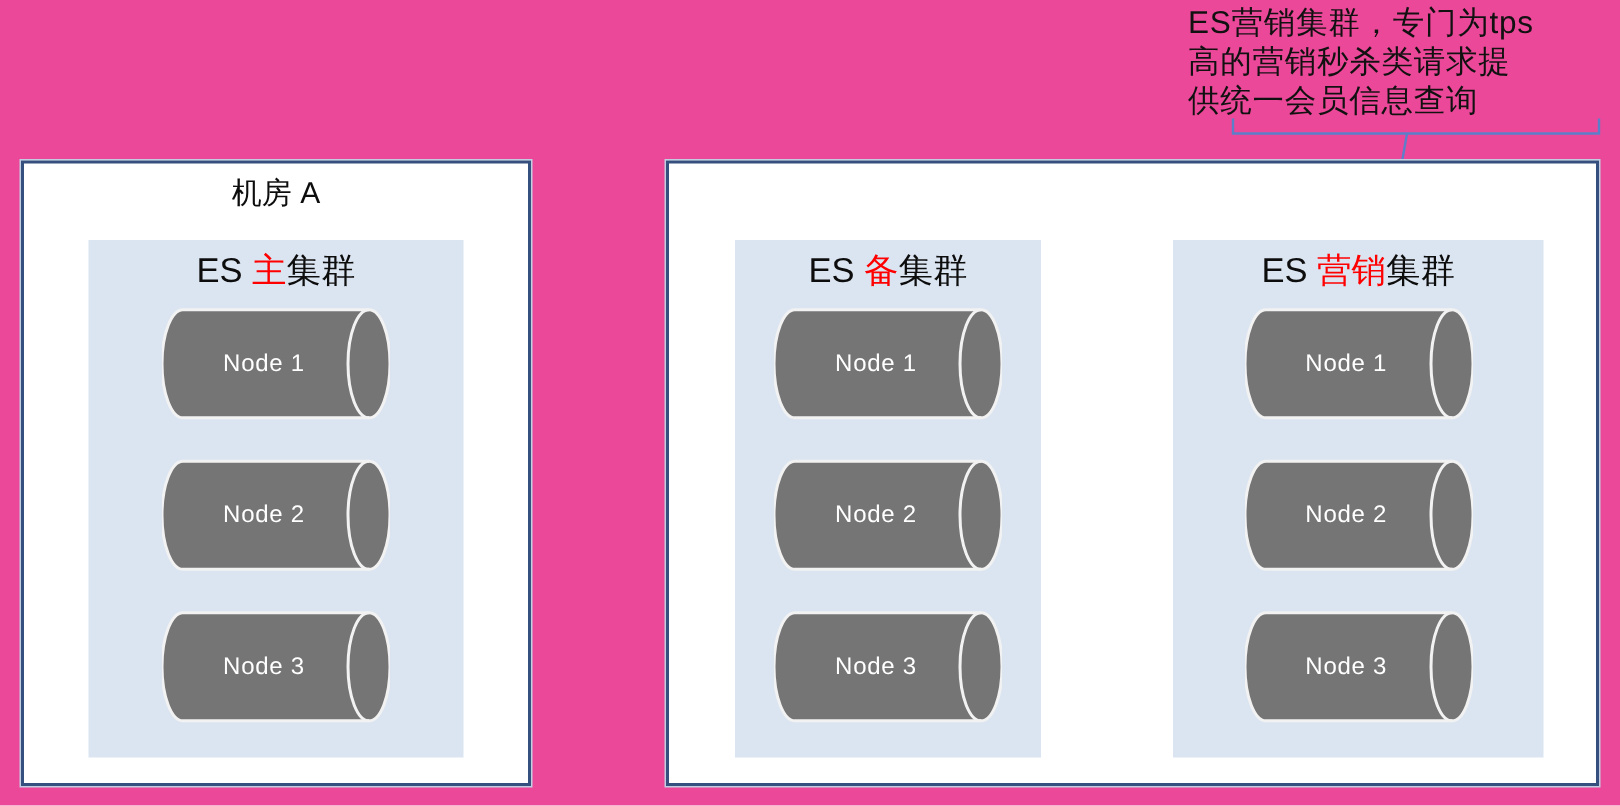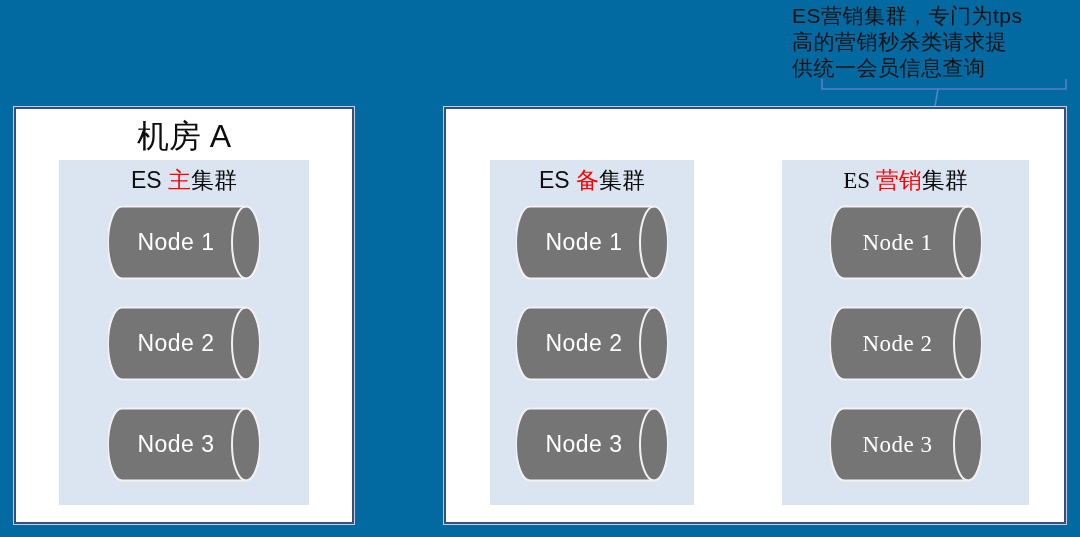--- a/index.html
+++ b/index.html
@@ -1,38 +1,38 @@
 <!DOCTYPE html>
 <html><head>
 <meta charset="utf-8">
 <style>
   html,body{margin:0;padding:0;background:#ffffff;}
   .canvas{
-    position:relative;width:1080px;height:537px;background:#0369a1;overflow:hidden;
+    position:relative;width:1080px;height:537px;background:#ec4899;overflow:hidden;
     font-family:"Liberation Sans","DejaVu Sans",sans-serif;color:#111111;
   }
   .annotation{
     position:absolute;left:792px;top:3px;width:290px;
     font-size:21px;line-height:26px;color:#111111;letter-spacing:0.5px;
   }
   .connector-svg{position:absolute;left:0;top:0;width:1080px;height:537px;pointer-events:none;}
   .room{
     position:absolute;background:#ffffff;border:2px solid #35507f;
     box-shadow:0 0 0 1px #c2cde1;box-sizing:border-box;
   }
-  .room-title{text-align:center;font-size:32px;margin-top:6px;color:#0d0d0d;}
+  .room-title{text-align:center;font-size:20px;margin-top:6px;color:#0d0d0d;}
   .cluster{position:absolute;background:#dbe5f1;box-sizing:border-box;}
   .cluster-title{text-align:center;font-size:23px;margin-top:5px;color:#0d0d0d;white-space:pre;}
   .hl{color:#ff0000;}
   .node{position:absolute;width:152px;height:75px;left:50%;margin-left:-76px;}
   .node svg{display:block;width:152px;height:75px;}
   .node-label{
     position:absolute;left:0;top:0;width:136px;height:75px;
     display:flex;align-items:center;justify-content:center;
-    color:#ffffff;font-size:23px;letter-spacing:0.5px;
+    color:#ffffff;font-size:16px;letter-spacing:0.5px;
   }
   
   .slot-0{top:45px;} .slot-1{top:146px;} .slot-2{top:247px;}
 </style>
 </head>
 <body>
 
 <div class="canvas">
 
   <div class="annotation">
@@ -97,21 +97,21 @@
       </div>
       <div class="node slot-2">
         <svg viewBox="0 0 152 75">
           <path d="M14,1.5 H138 A14,36 0 0 1 138,73.5 H14 A14,36 0 0 1 14,1.5 Z" fill="#757575" stroke="#f2f2f2" stroke-width="2"></path>
           <path d="M138,1.5 A14,36 0 0 0 138,73.5" fill="none" stroke="#f2f2f2" stroke-width="2"></path>
         </svg>
         <div class="node-label">Node 3</div>
       </div>
     </div>
 
-    <div class="cluster" style="left:336px;top:51px;width:247px;height:345px;font-family:Liberation Serif, serif;">
+    <div class="cluster" style="left:336px;top:51px;width:247px;height:345px;">
       <div class="cluster-title"><span>ES </span><span class="hl">营销</span><span>集群</span></div>
 
       <div class="node slot-0">
         <svg viewBox="0 0 152 75">
           <path d="M14,1.5 H138 A14,36 0 0 1 138,73.5 H14 A14,36 0 0 1 14,1.5 Z" fill="#757575" stroke="#f2f2f2" stroke-width="2"></path>
           <path d="M138,1.5 A14,36 0 0 0 138,73.5" fill="none" stroke="#f2f2f2" stroke-width="2"></path>
         </svg>
         <div class="node-label">Node 1</div>
       </div>
       <div class="node slot-1">

